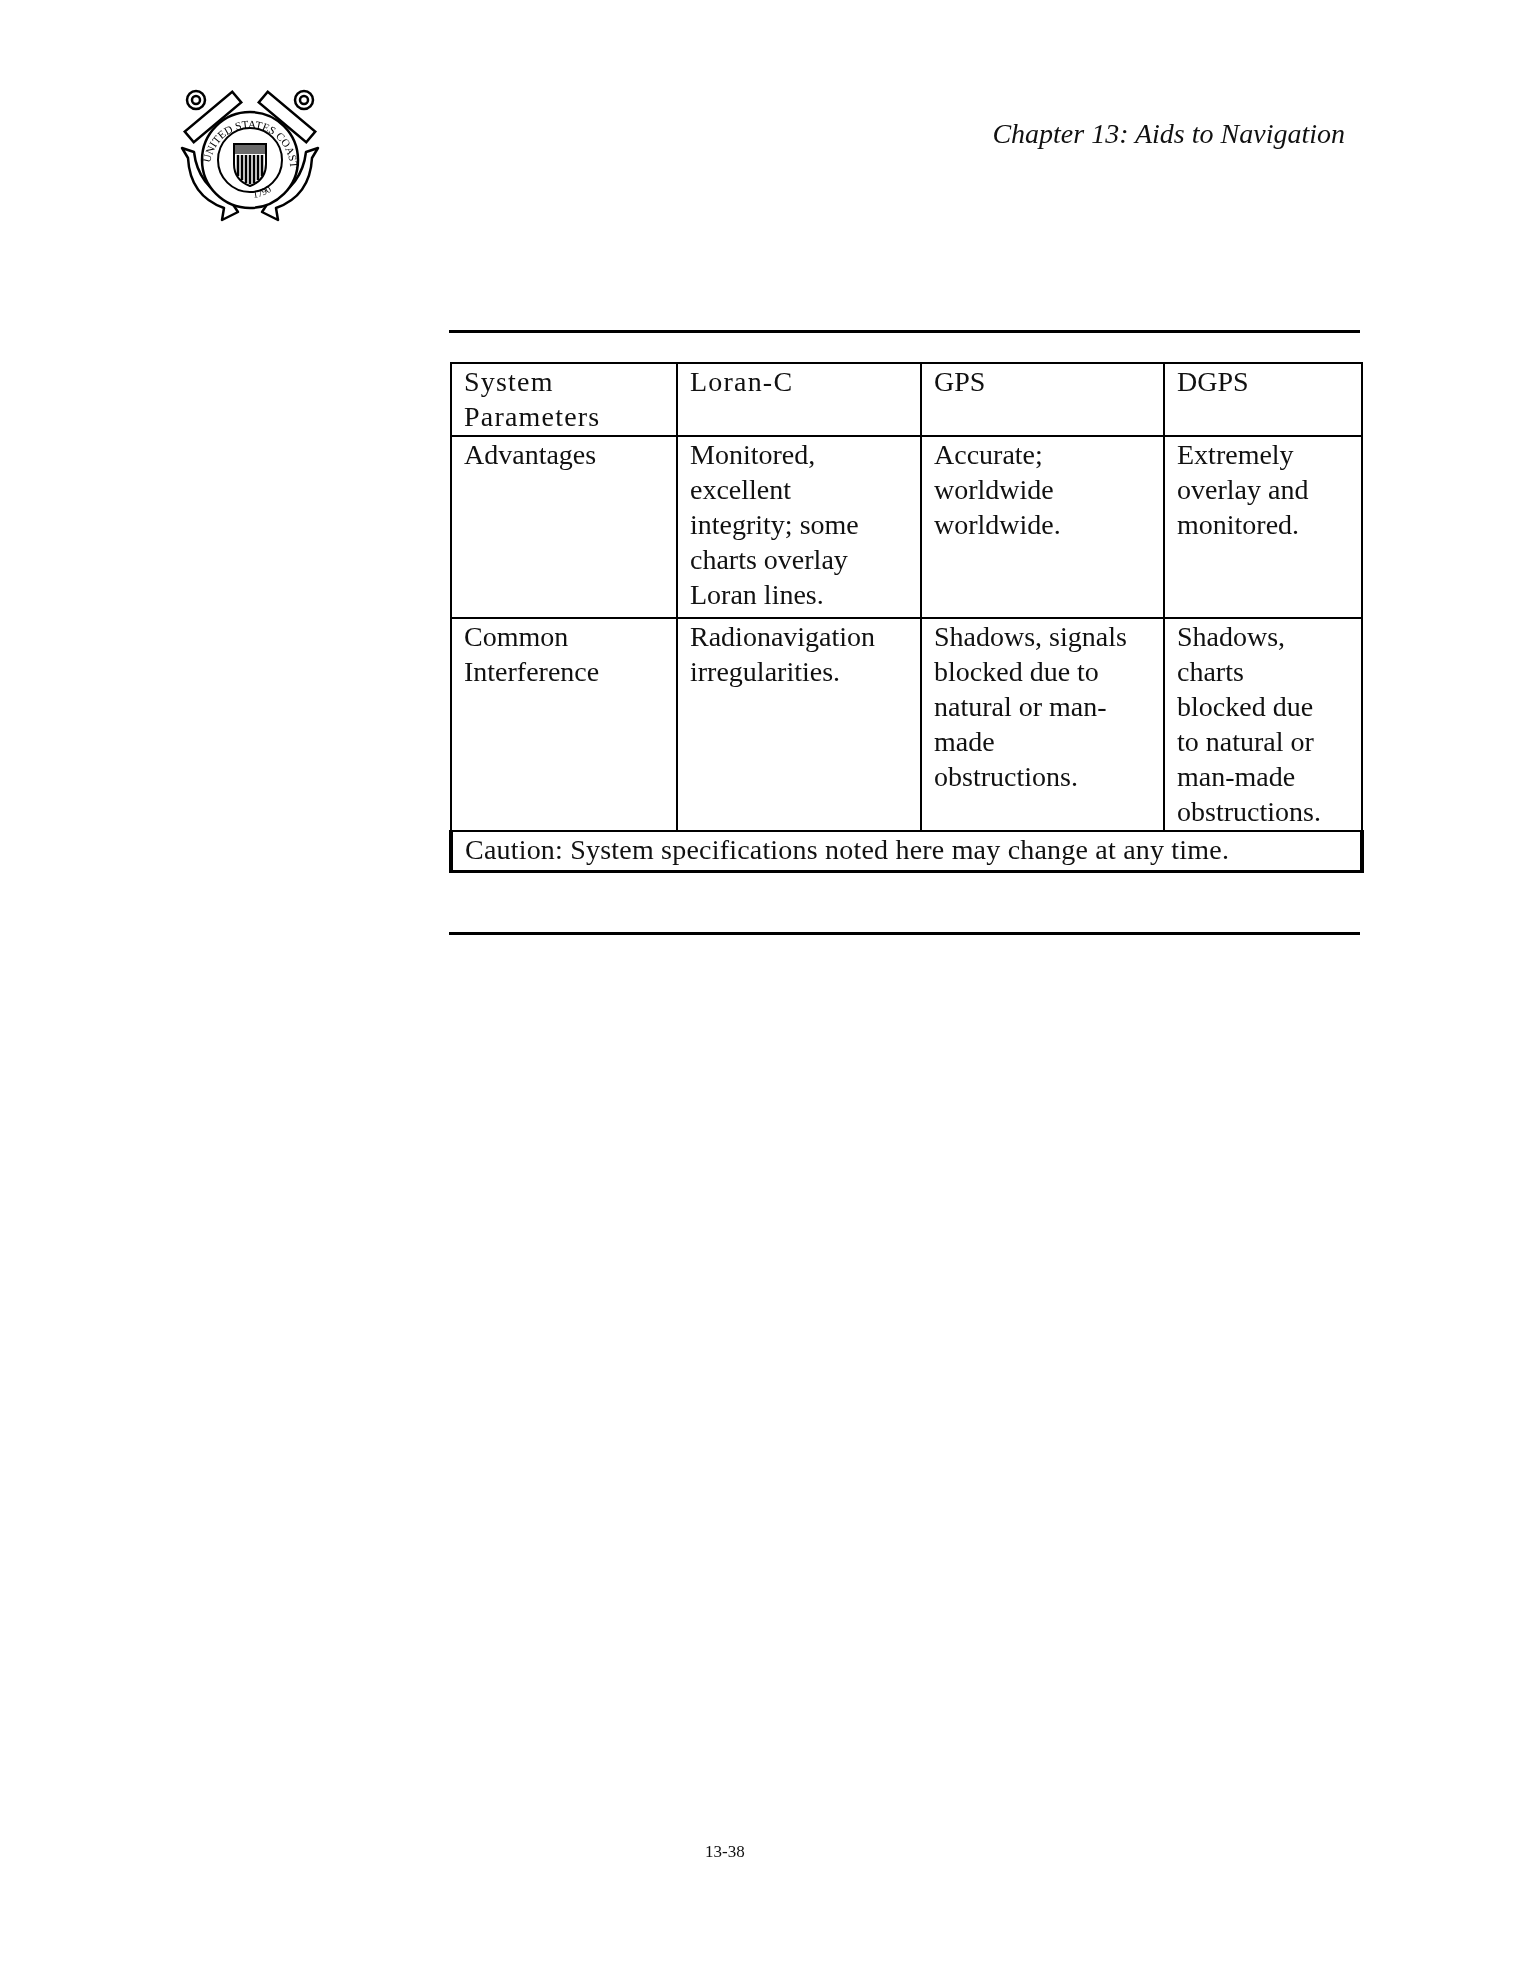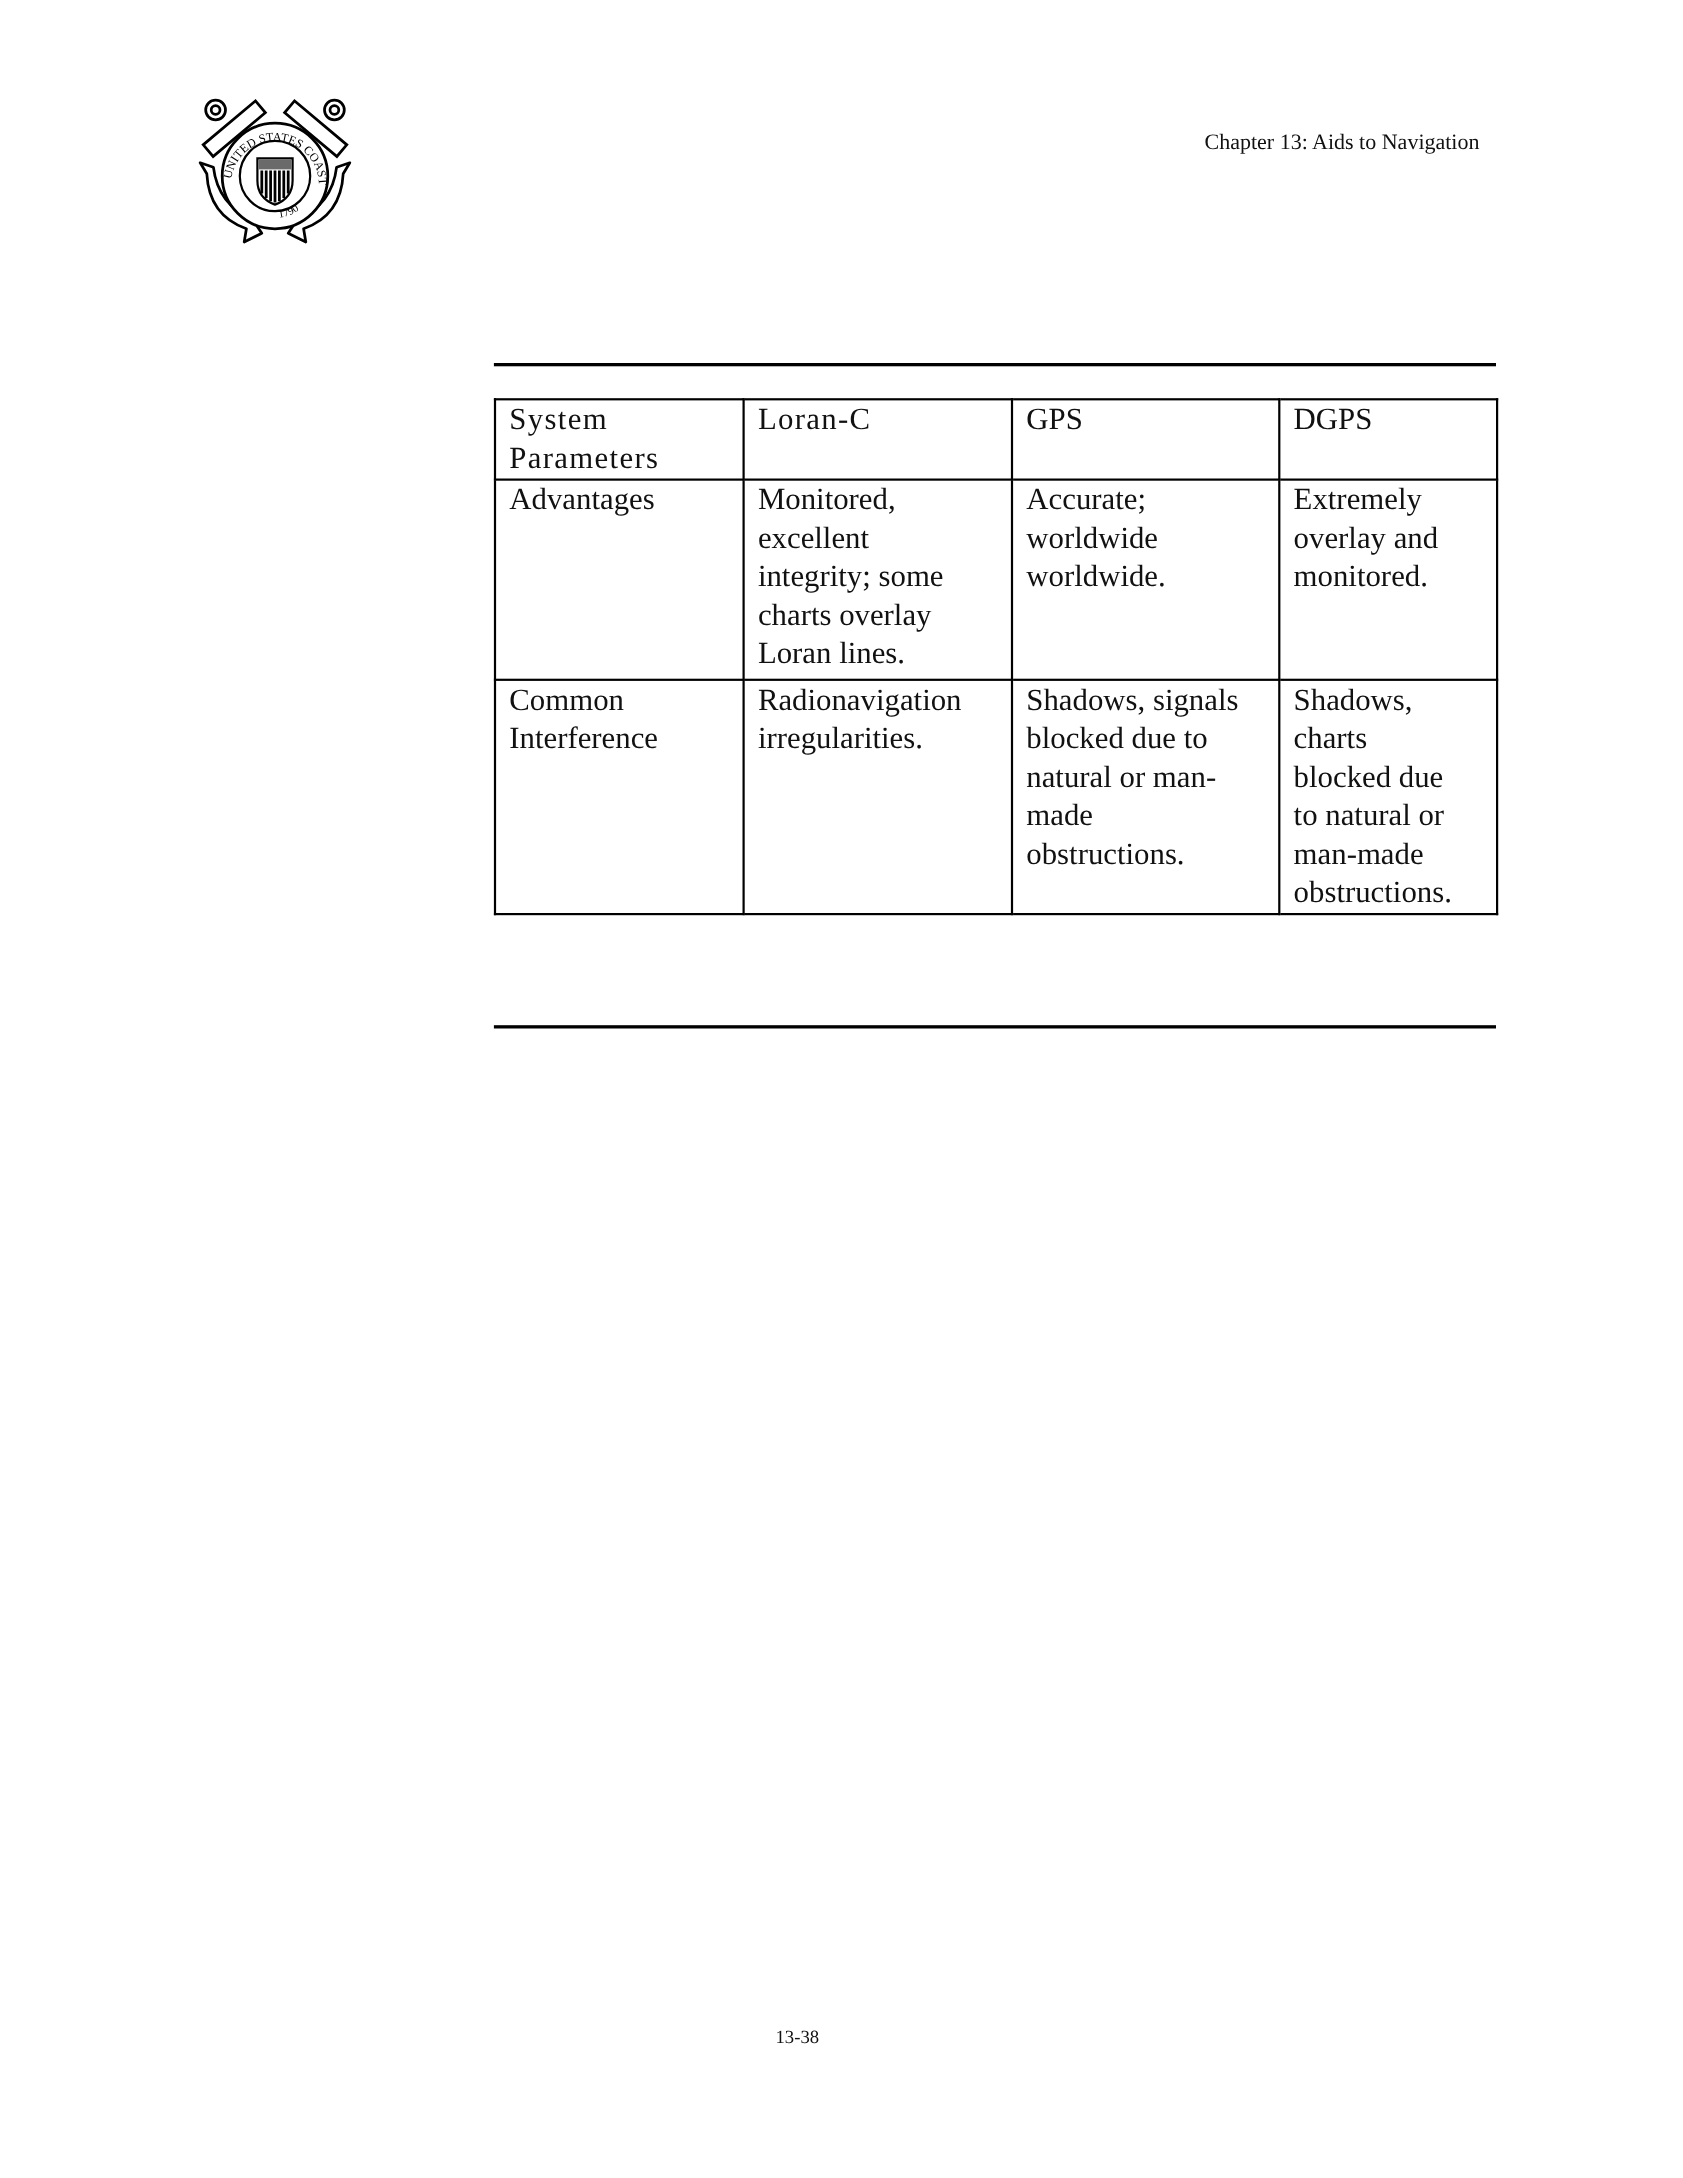--- a/index.html
+++ b/index.html
@@ -19,23 +19,24 @@
       position: absolute;
       left: 178px;
       top: 88px;
       width: 144px;
       height: 136px;
     }
     .running-head {
       position: absolute;
       top: 118px;
       right: 185px;
-      font-size: 20px;
+      font-size: 28px;
       letter-spacing: 0px;
       white-space: nowrap;
+      font-style: italic;
     }
     .rule {
       position: absolute;
       left: 449px;
       width: 911px;
       height: 3px;
       background: #000;
     }
     .rule.top { top: 330px; }
     .rule.bottom { top: 932px; }
@@ -200,18 +201,21 @@
       </td>
       <td>
         <span class="cell-line">Shadows,</span>
         <span class="cell-line">charts</span>
         <span class="cell-line">blocked due</span>
         <span class="cell-line">to natural or</span>
         <span class="cell-line">man-made</span>
         <span class="cell-line">obstructions.</span>
       </td>
     </tr>
+    <tr class="caution-row">
+      <td colspan="4">Caution: System specifications noted here may change at any time.</td>
+    </tr>
   </tbody>
 </table>
 
 <div class="rule bottom"></div>
 
 <div class="page-number">13-38</div>
 
 </body></html>

